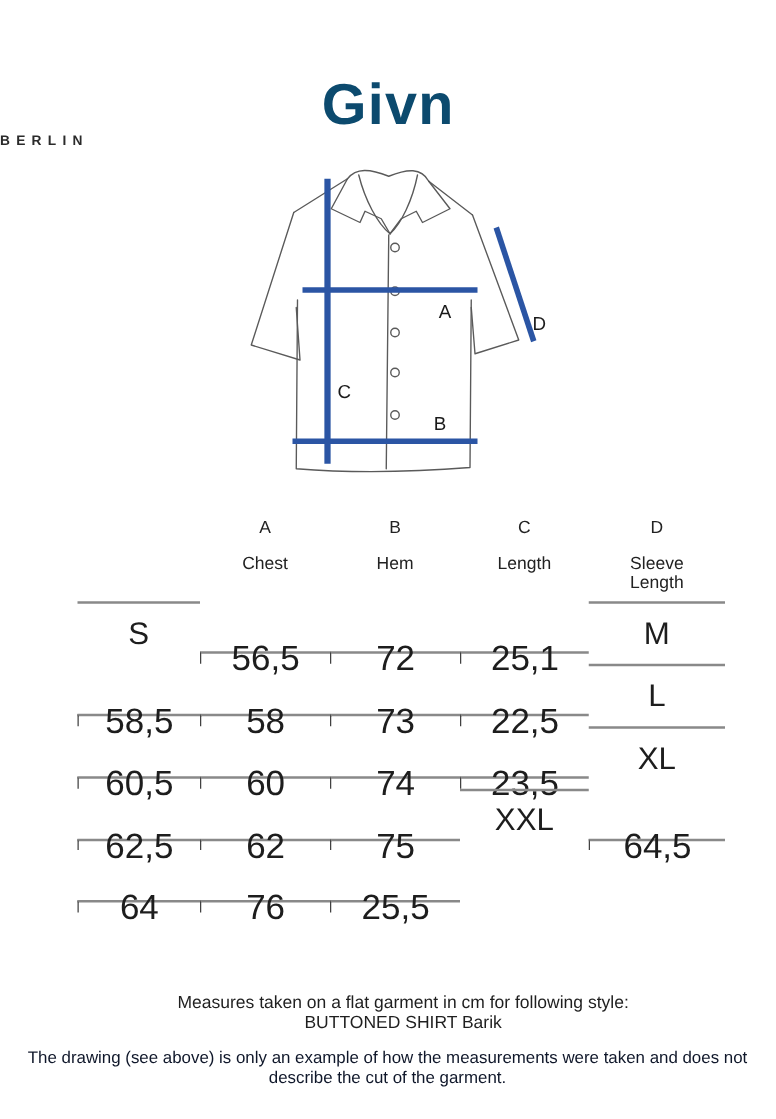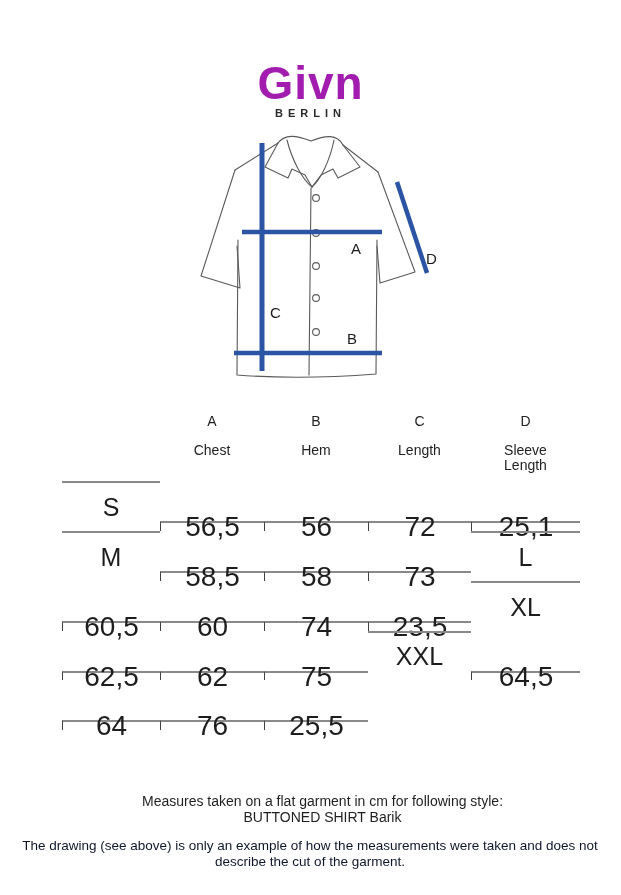--- a/index.html
+++ b/index.html
@@ -8,25 +8,24 @@
     width:621px;height:895px;
     background:#ffffff;
     font-family:"Liberation Sans",sans-serif;
     color:#1e1e1e;
     overflow:hidden;
   }
   
   .logo-name{
     position:absolute;top:56px;left:0;width:621px;
     text-align:center;
-    font-size:46px;font-weight:700;letter-spacing:1px;color:#a21caf;
+    font-size:46px;font-weight:700;letter-spacing:1px;color:#0c4a6e;
   }
   .logo-city{
     position:absolute;top:107px;left:0;width:621px;
-    text-align:center;
     font-size:11px;font-weight:700;letter-spacing:5px;color:#2a2a2a;
   }
   
   .shirt-svg{position:absolute;left:180px;top:130px;width:280px;height:270px;}
   .outline{fill:none;stroke:#5a5a5a;stroke-width:1.1;stroke-linejoin:round;stroke-linecap:round;}
   .measure{fill:none;stroke-linecap:butt;}
   .marker-label{font-family:"Liberation Sans",sans-serif;font-size:15px;fill:#1a1a1a;}
   
   .tbl-header{
     position:absolute;left:62px;top:414px;width:518px;
@@ -128,28 +127,28 @@
     <div class="hcell">
       <div class="hletter">D</div>
       <div class="hname">Sleeve Length</div>
     </div>
   </div>
 
   <div class="tbl">
 
     <div class="cell size">S</div>
     <div class="cell val vline">56,5</div>
-    <div class="cell val vline">56</div>
     <div class="cell val vline">72</div>
     <div class="cell val vline">25,1</div>
 
     <div class="cell size">M</div>
     <div class="cell val vline">58,5</div>
     <div class="cell val vline">58</div>
     <div class="cell val vline">73</div>
+    <div class="cell val vline">22,5</div>
 
     <div class="cell size">L</div>
     <div class="cell val vline">60,5</div>
     <div class="cell val vline">60</div>
     <div class="cell val vline">74</div>
     <div class="cell val vline">23,5</div>
 
     <div class="cell size">XL</div>
     <div class="cell val vline">62,5</div>
     <div class="cell val vline">62</div>

